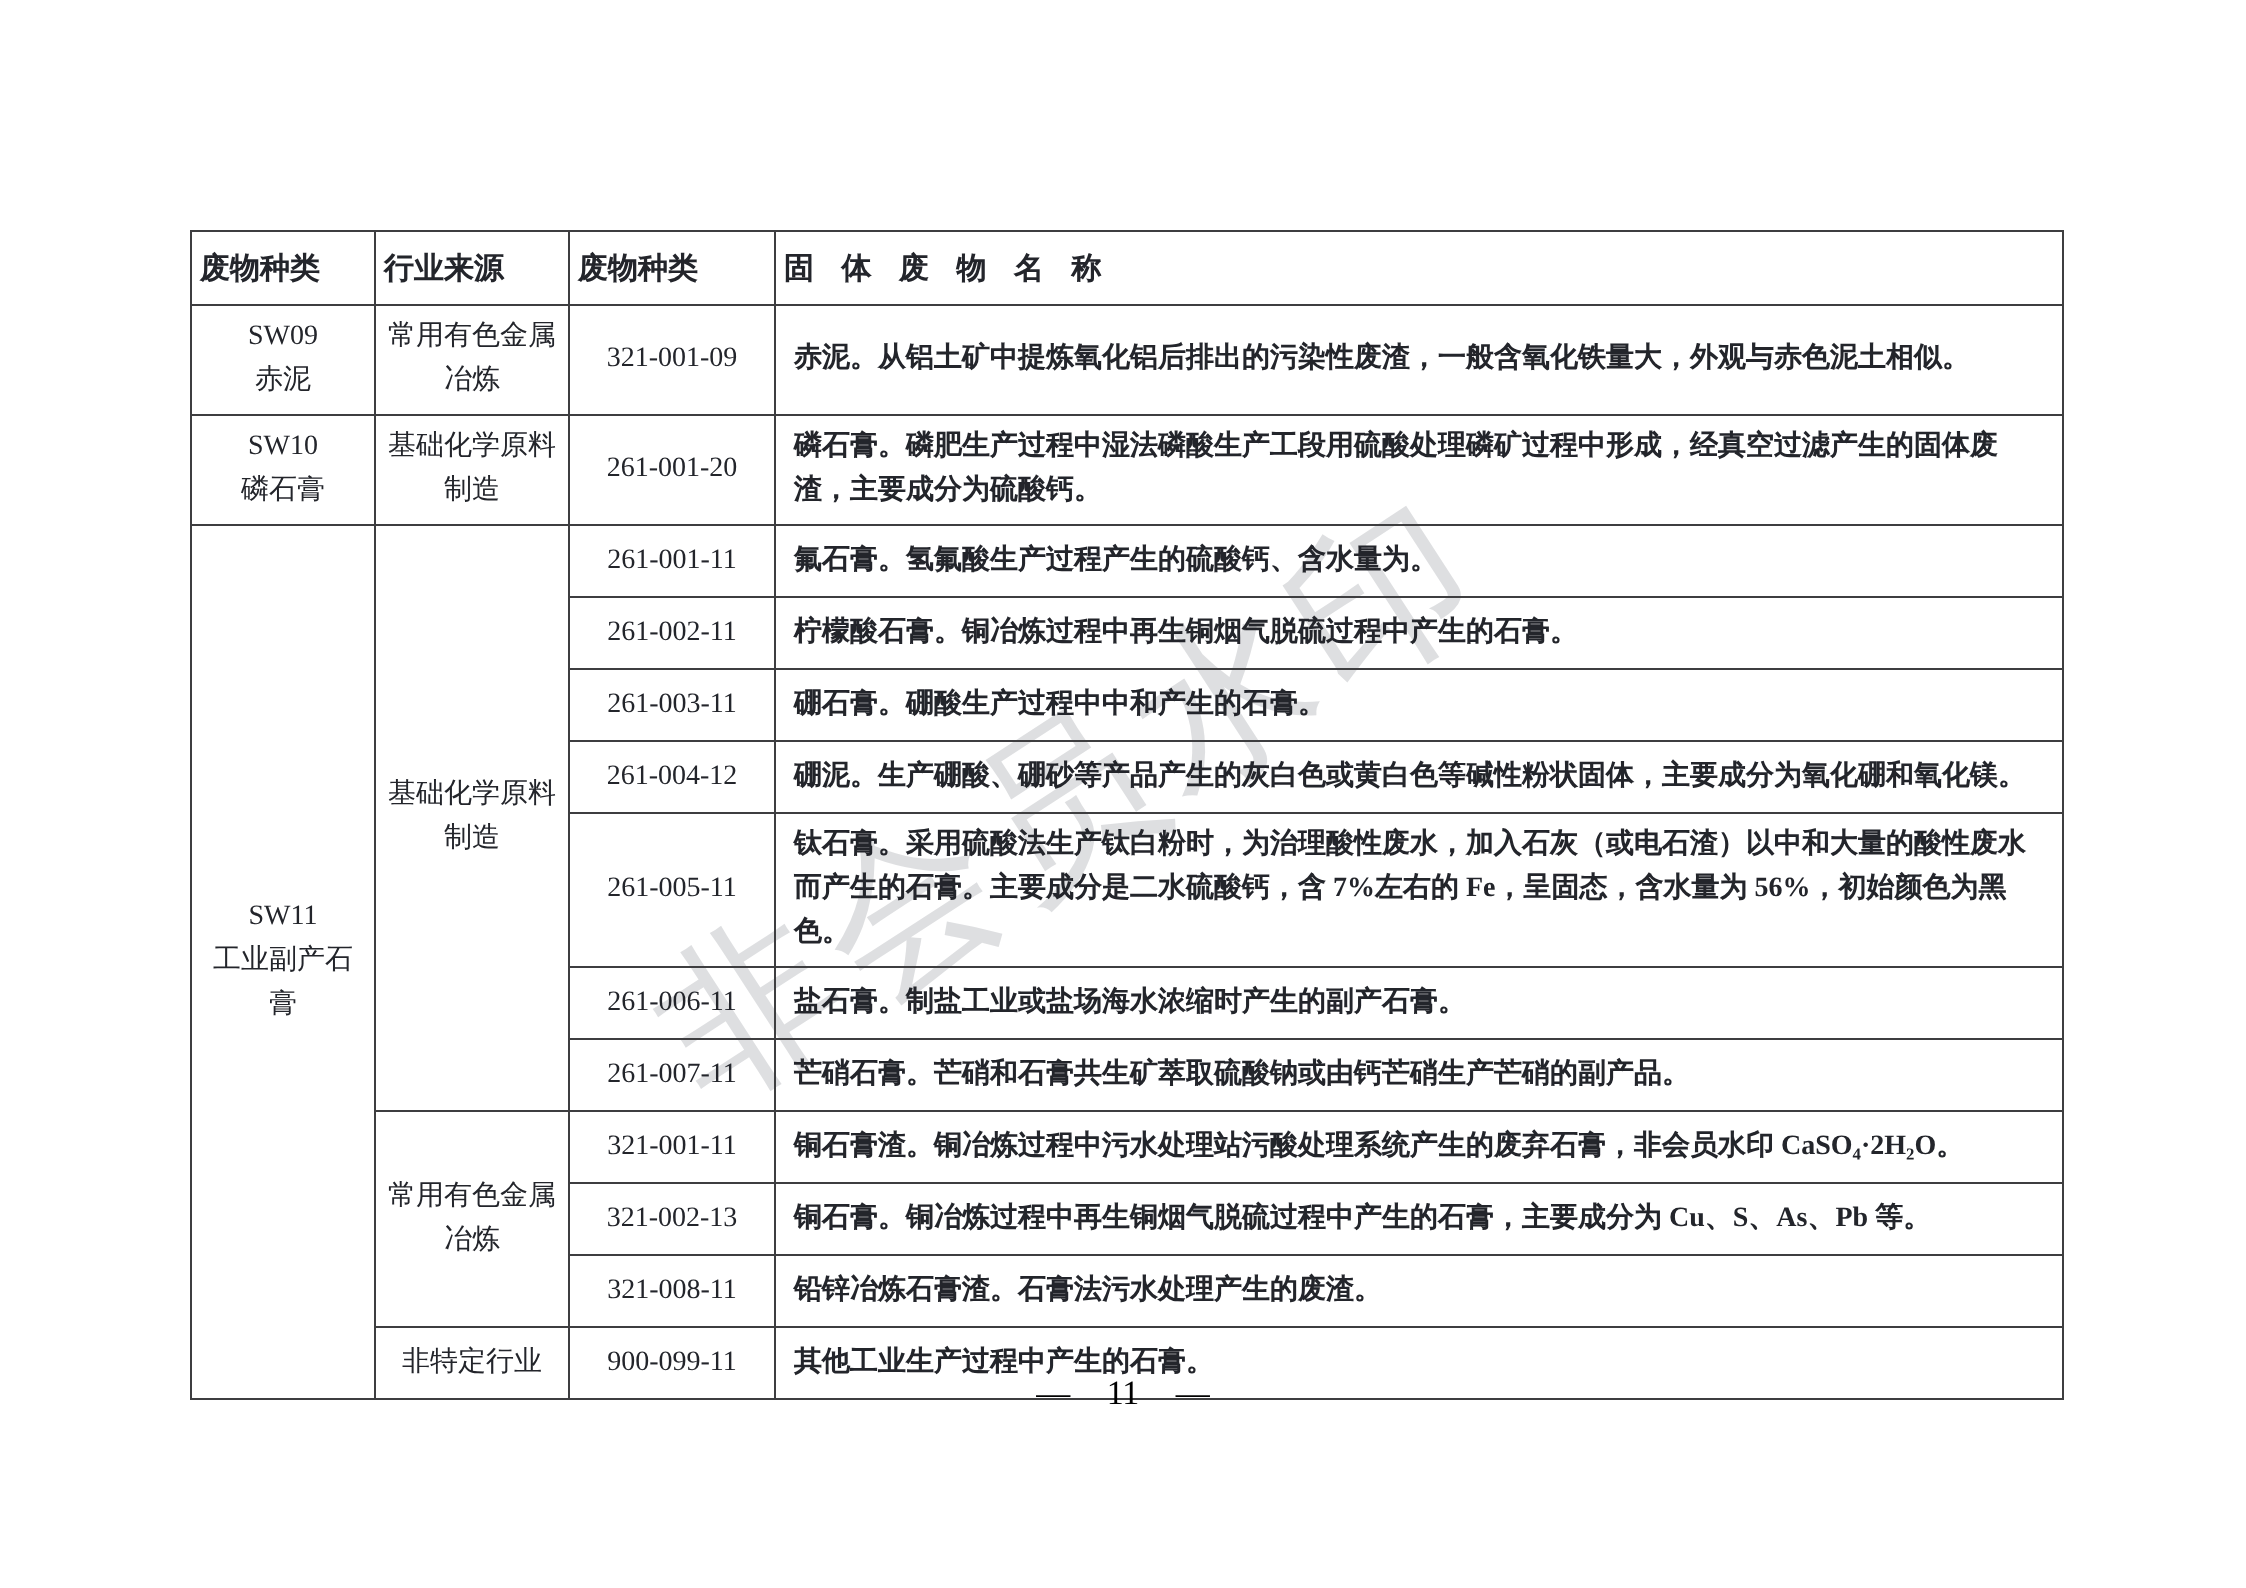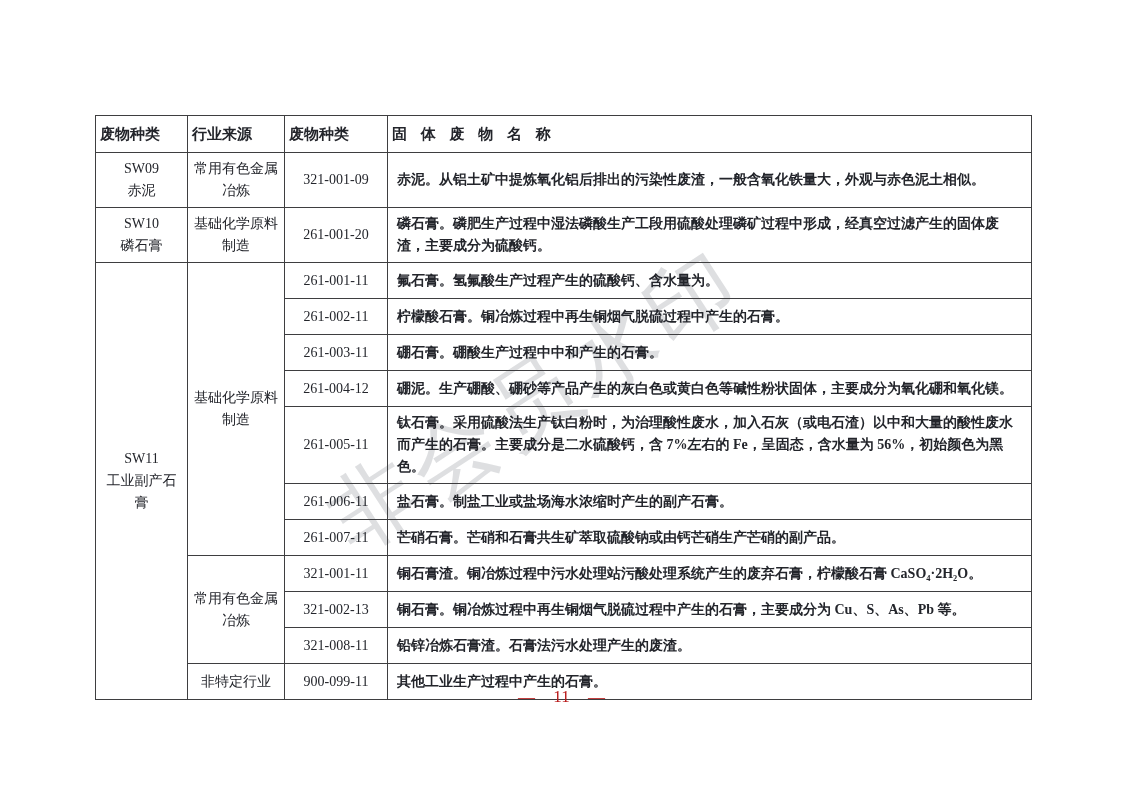--- a/index.html
+++ b/index.html
@@ -69,21 +69,21 @@
   td .cell-line { display: block; }
 
   .page-number {
     position: absolute;
     left: 0;
     right: 0;
     top: 687px;
     text-align: center;
     font-size: 17px;
     word-spacing: 14px;
-    color: #b91c1c;
+    color: #000000;
     z-index: 1;
   }
 </style>
 </head>
 <body>
 
 <div class="page">
 
   <div class="watermark">非会员水印</div>
 
@@ -201,21 +201,21 @@
         </tr>
         <tr>
           <td class="col-industry" rowspan="3">
             <span class="cell-line">常用有色金属</span>
             <span class="cell-line">冶炼</span>
           </td>
           <td class="col-code">
             <span class="cell-line">321-001-11</span>
           </td>
           <td class="col-name">
-            <span class="cell-line">铜石膏渣。铜冶炼过程中污水处理站污酸处理系统产生的废弃石膏，柠檬酸石膏 CaSO₄·2H₂O。</span>
+            <span class="cell-line">铜石膏渣。铜冶炼过程中污水处理站污酸处理系统产生的废弃石膏，非会员水印 CaSO₄·2H₂O。</span>
           </td>
         </tr>
         <tr>
           <td class="col-code">
             <span class="cell-line">321-002-13</span>
           </td>
           <td class="col-name">
             <span class="cell-line">铜石膏。铜冶炼过程中再生铜烟气脱硫过程中产生的石膏，主要成分为 Cu、S、As、Pb 等。</span>
           </td>
         </tr>

